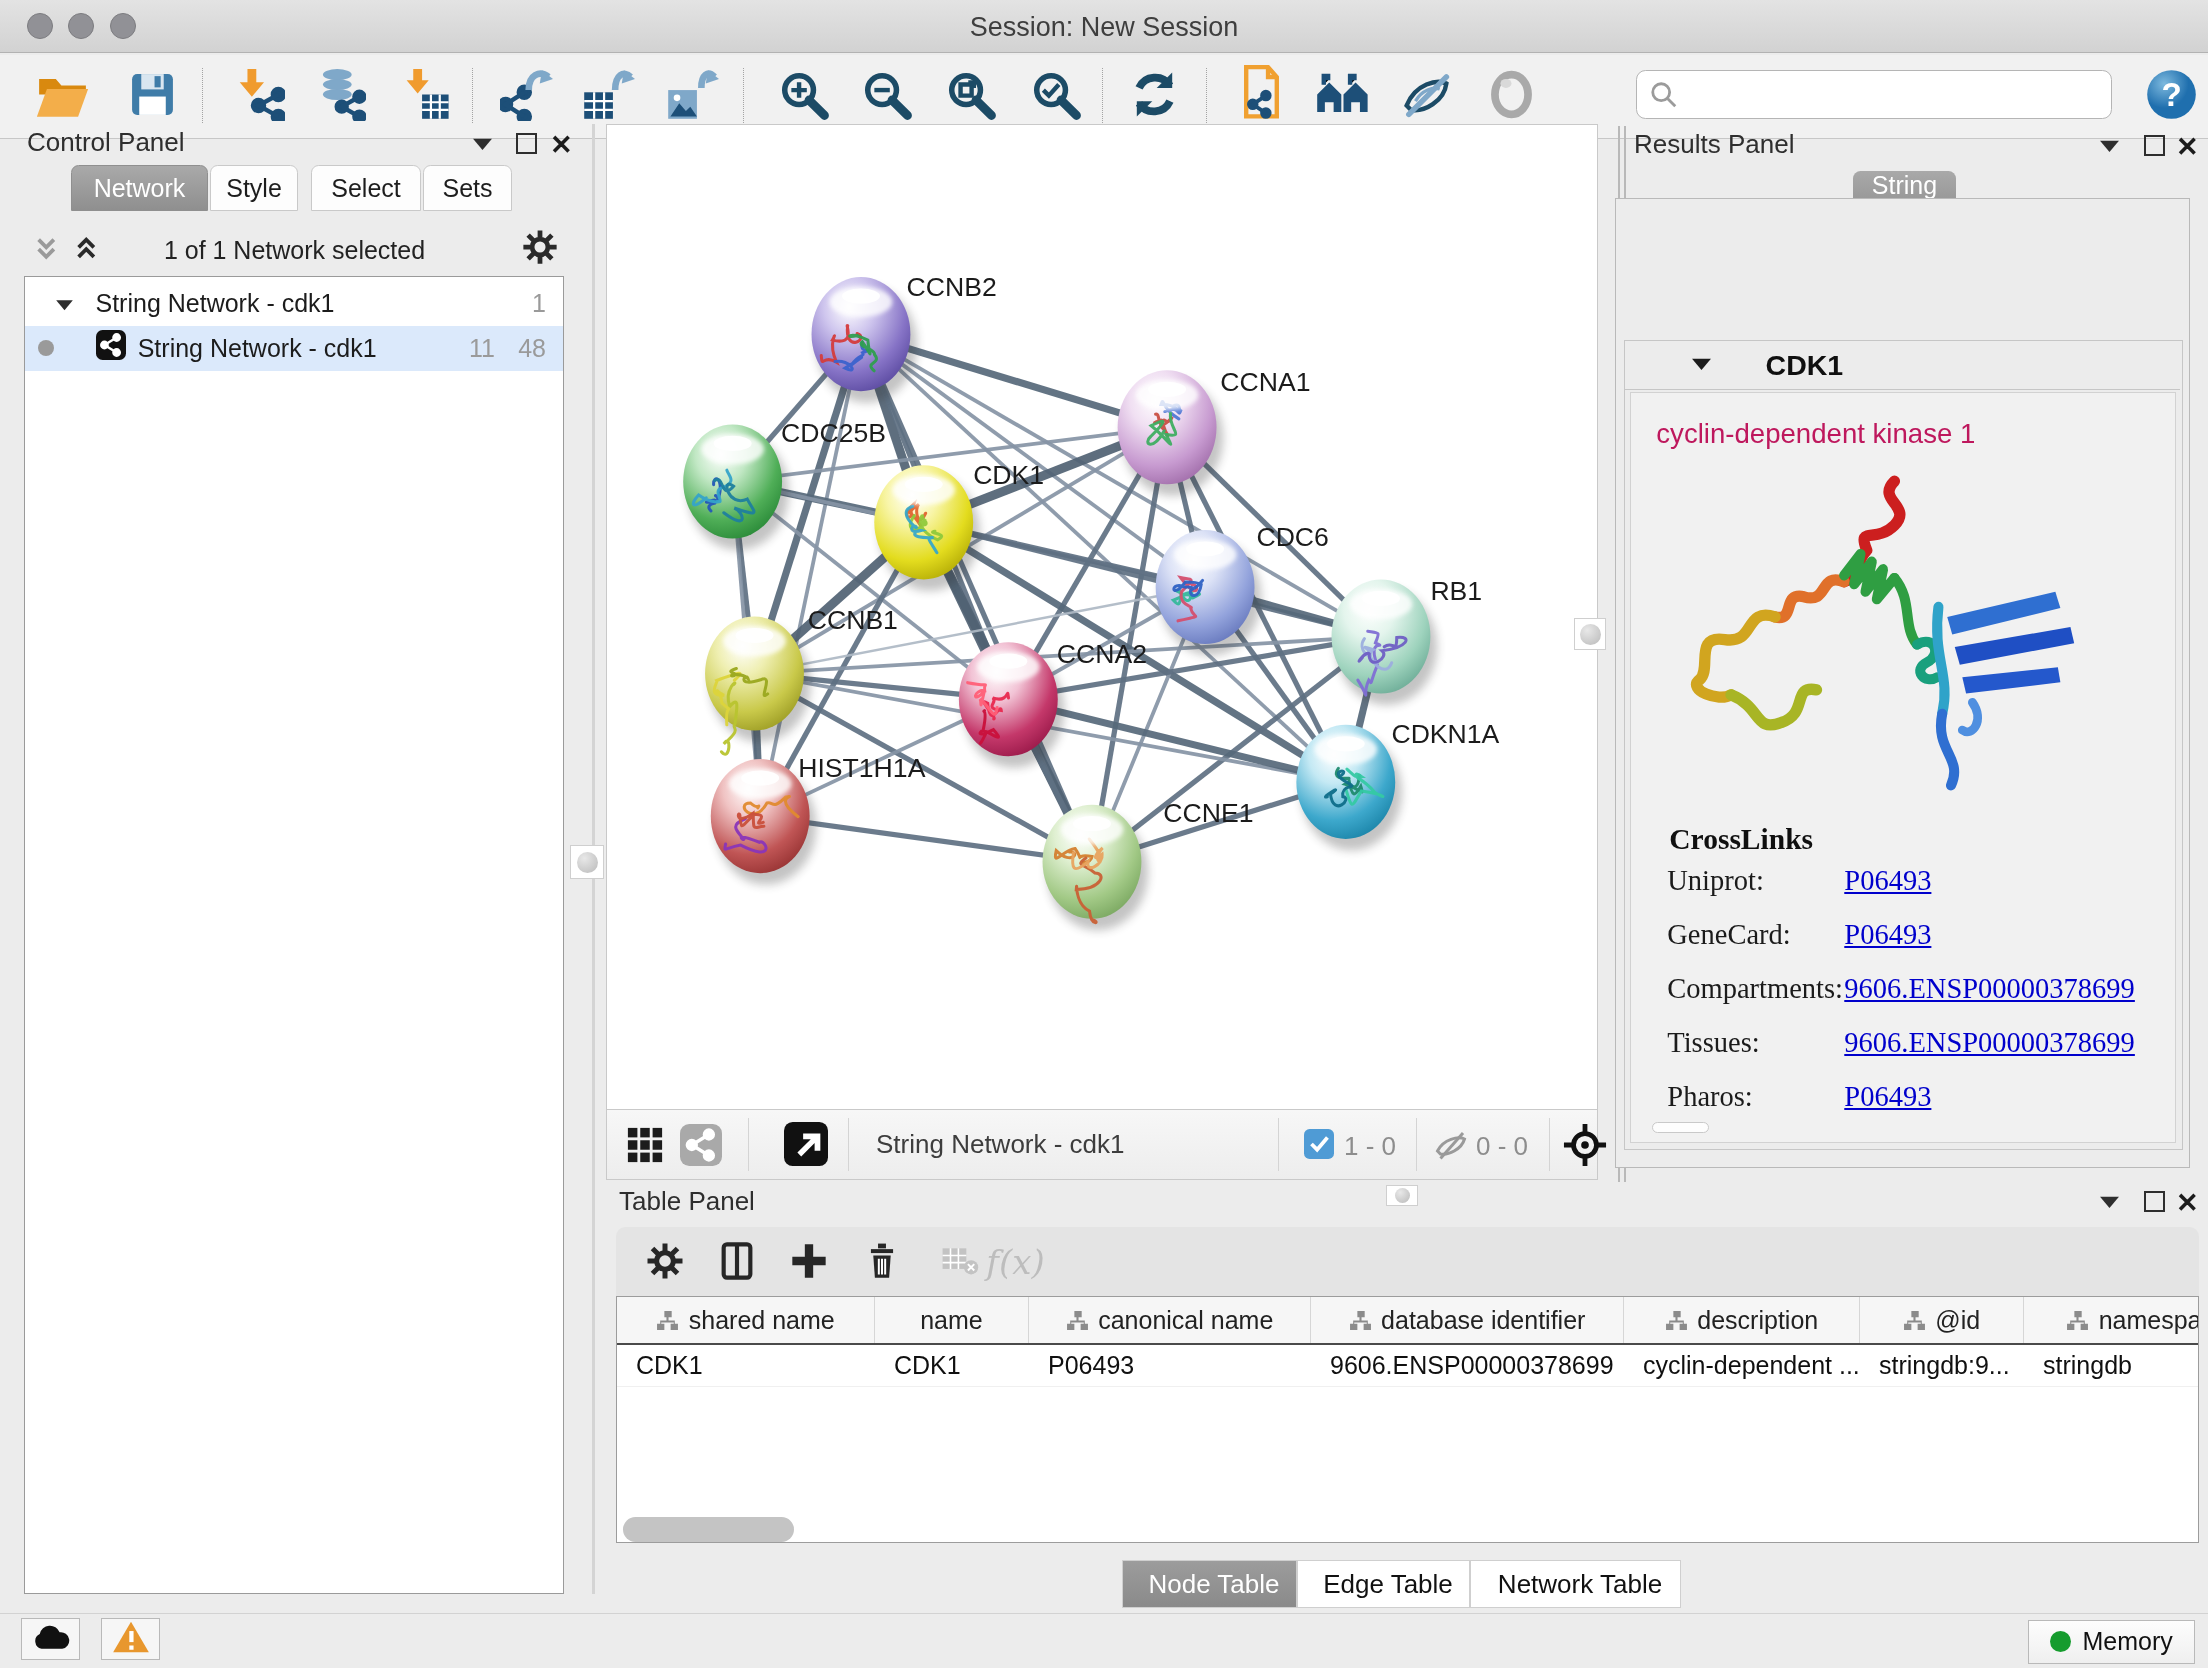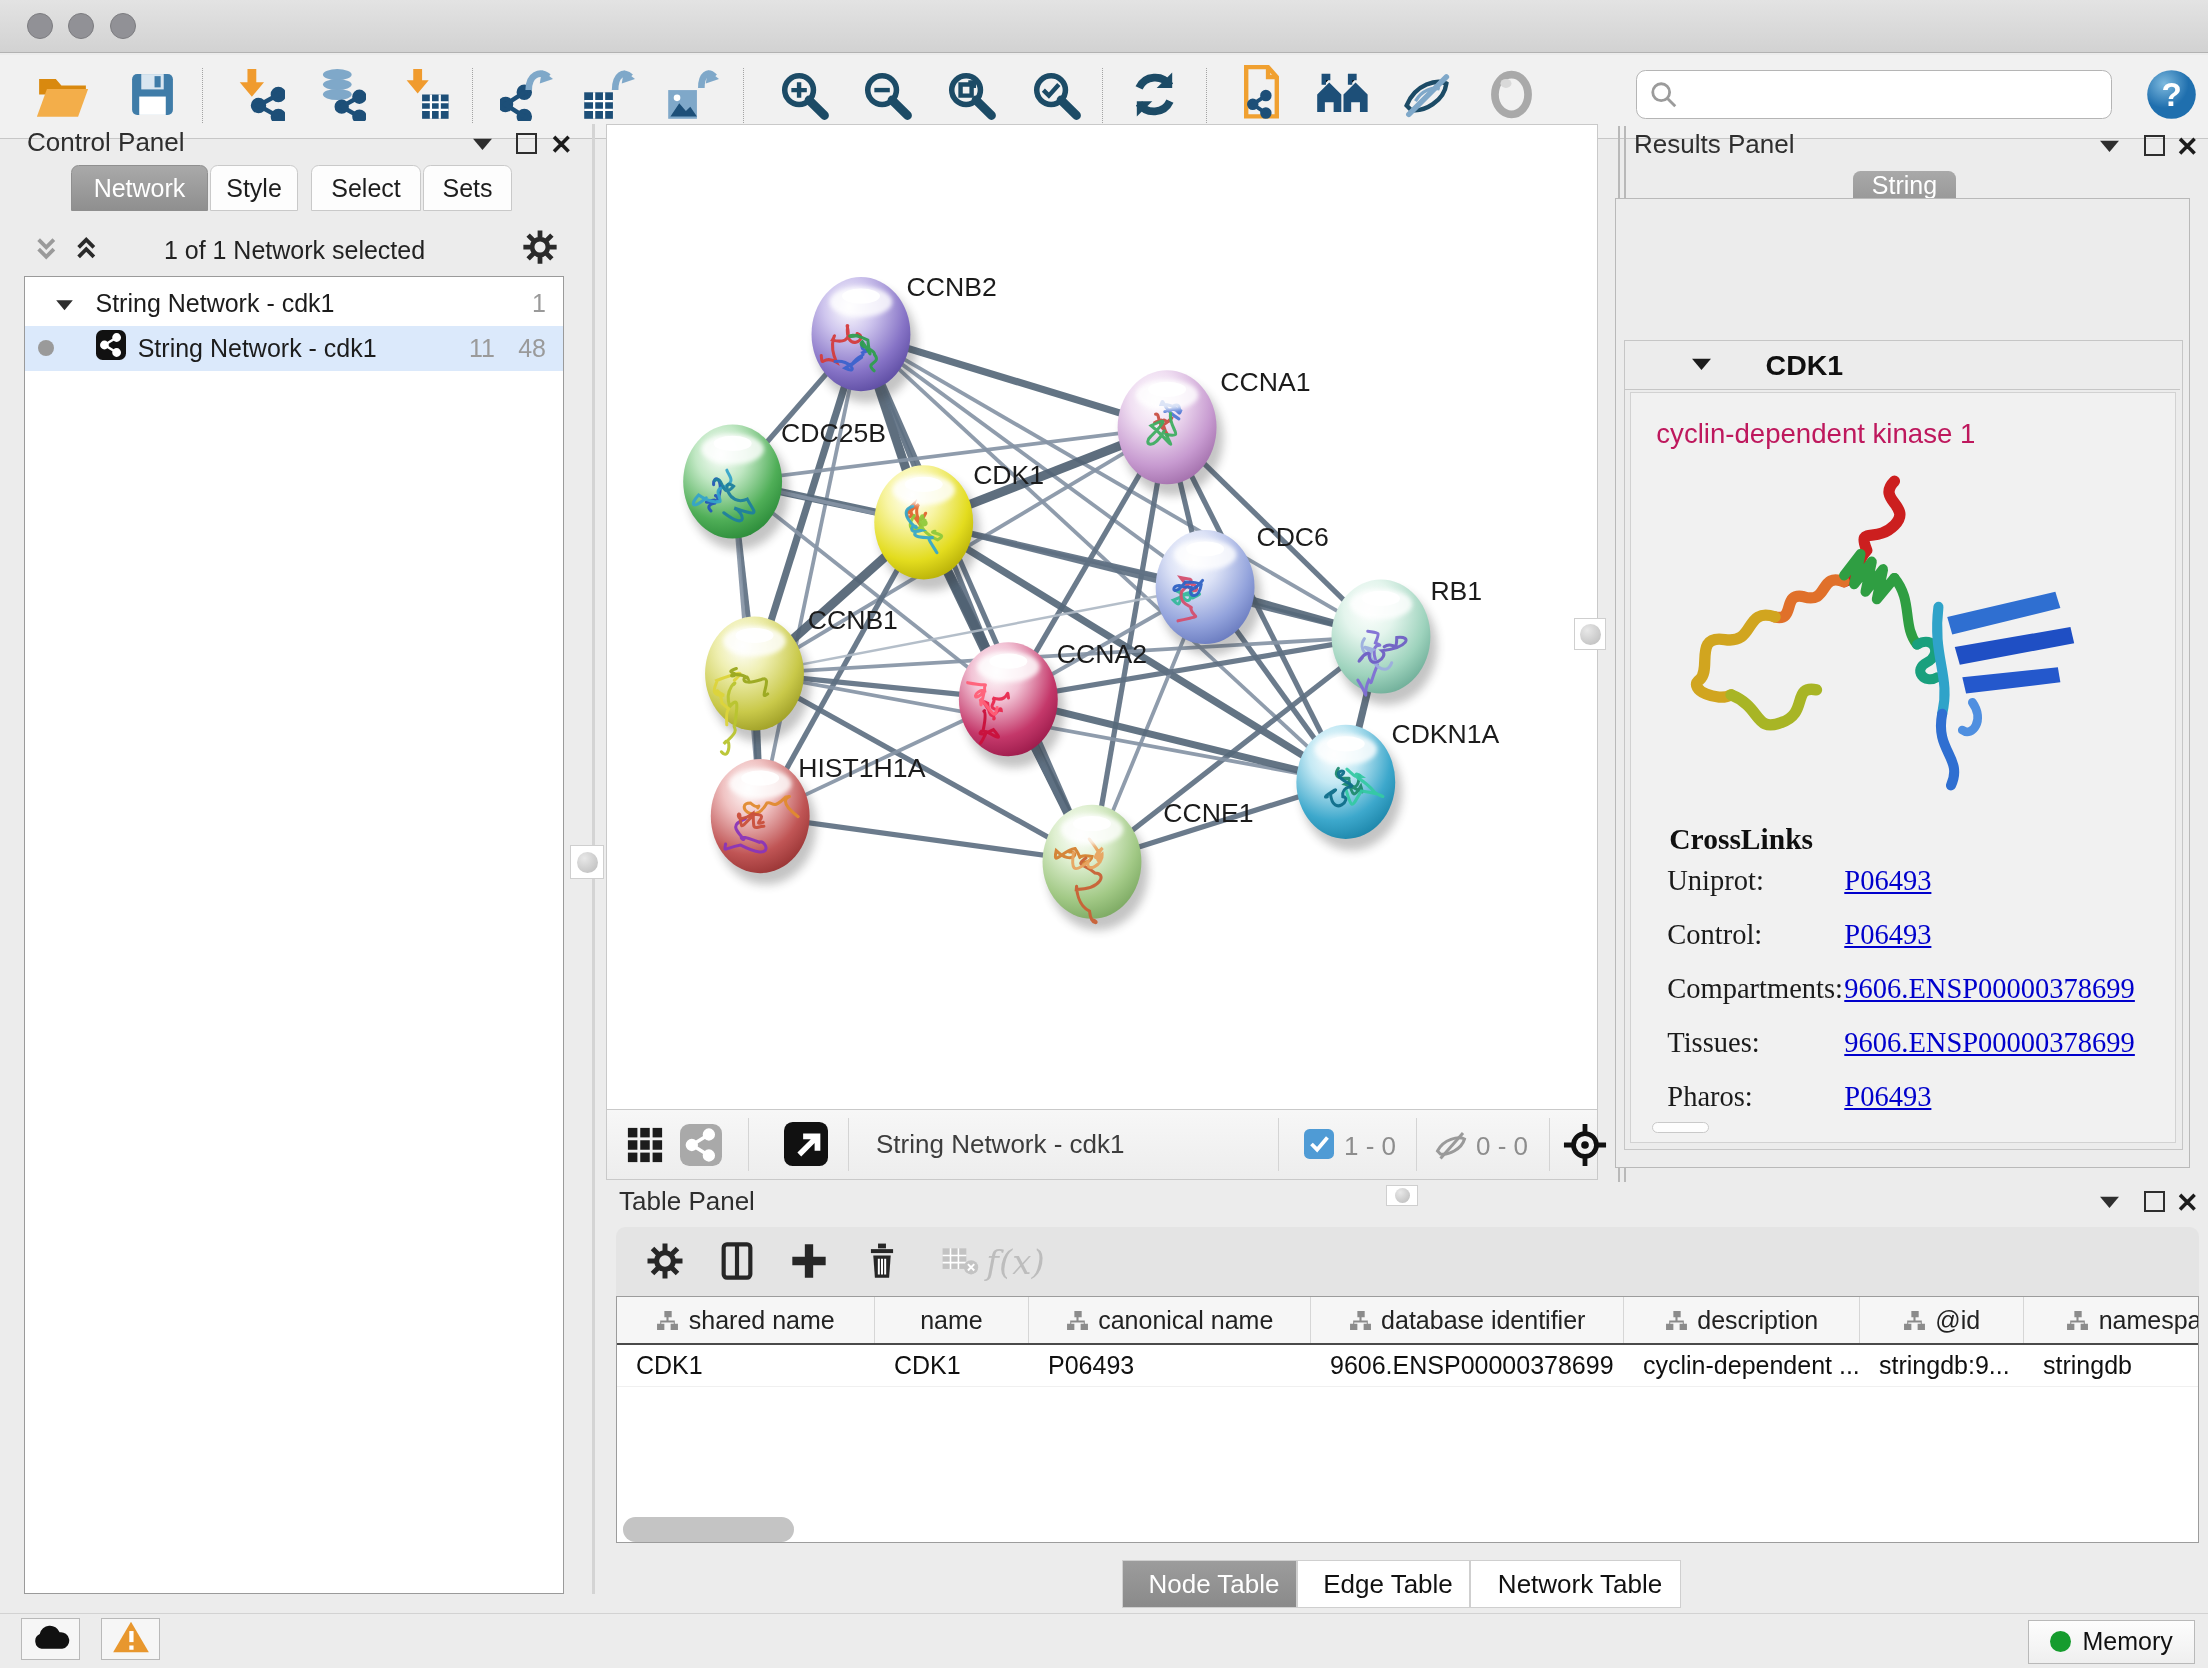--- a/index.html
+++ b/index.html
@@ -83,20 +83,21 @@
 </style>
 </head>
 <body>
 
 <div id="app">
 
   <div class="abs" id="titlebar">
     <span class="abs traffic" style="left:27px"></span>
     <span class="abs traffic" style="left:68px"></span>
     <span class="abs traffic" style="left:110px"></span>
+    <div class="abs" id="win-title">Session: New Session</div>
   </div>
 
   <div class="abs" id="toolbar">
     <div class="abs tico" style="left:31px">
       <span><svg width="55" height="49" viewBox="0 0 48 44">
         <path fill="#d9890f" d="M3 8h15l5 6h22v8H3z"></path>
             <path fill="#f3ae4a" d="M1 42 10 17h37l-9 25z"></path>
           </svg></span>
     </div>
     <div class="abs tico" style="left:121px">
@@ -679,21 +680,21 @@
           <path d="M238 152 L330 136 L333 149 L242 166 Z" fill="#1f4fc4"></path>
           <path d="M244 176 L320 168 L322 180 L247 189 Z" fill="#2458cc"></path>
         </svg>
         <div class="abs serif" style="left:38px;top:430px;font-size:29.5px;font-weight:bold;color:#101010">CrossLinks</div>
         <div class="abs serif" id="xlinks" style="left:0;top:472px;width:546px">
             <div class="xrow">
               <span class="xlab">Uniprot:</span>
               <span class="xval">P06493</span>
             </div>
             <div class="xrow">
-              <span class="xlab">Control:</span>
+              <span class="xlab">GeneCard:</span>
               <span class="xval">P06493</span>
             </div>
             <div class="xrow">
               <span class="xlab">Compartments:</span>
               <span class="xval">9606.ENSP00000378699</span>
             </div>
             <div class="xrow">
               <span class="xlab">Tissues:</span>
               <span class="xval">9606.ENSP00000378699</span>
             </div>

